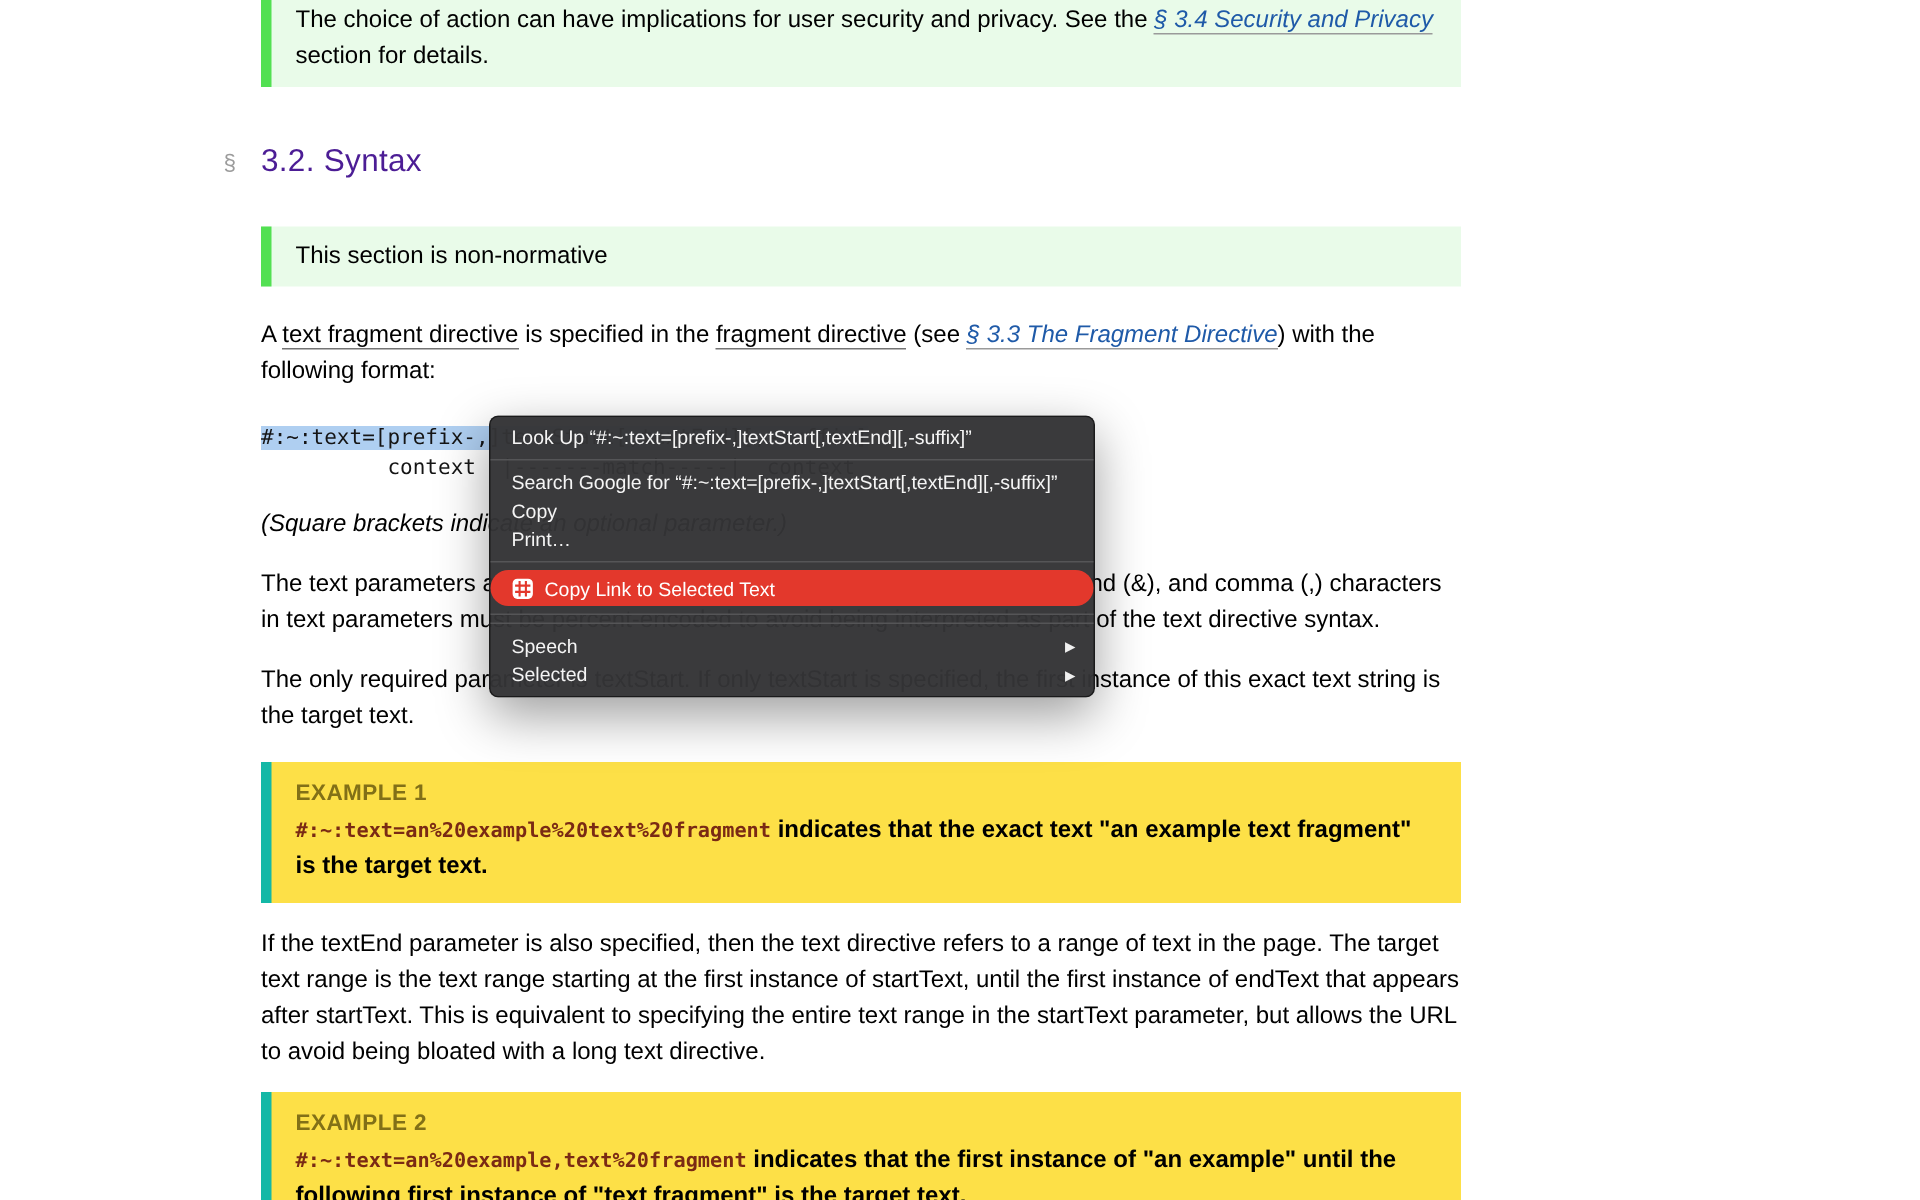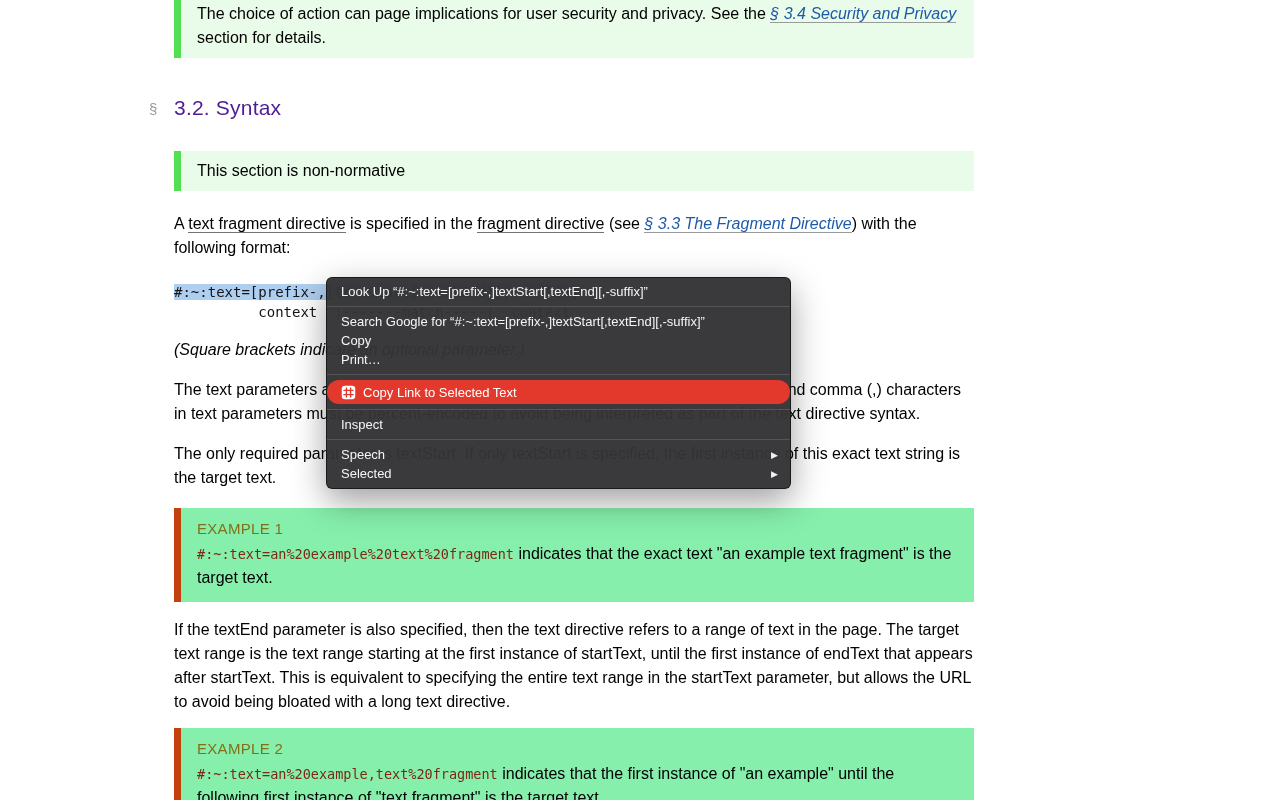--- a/index.html
+++ b/index.html
@@ -25,45 +25,45 @@
   a.sec-link { color:#1f5aa8; text-decoration:none; border-bottom:1px solid #9a9a9a; cursor:pointer;font-style:italic; }
   a.dfn-link { color:#000; text-decoration:none; border-bottom:1px solid #737373; cursor:pointer; }
 
   pre.code-block { margin-top:22px; font-family:"DejaVu Sans Mono", monospace;
     font-size:14px; line-height:20px; color:#151515; white-space:pre; }
   .selected { background:#AFCFF1; }
 
   code.inline-code { font-family:"DejaVu Sans Mono", monospace; font-size:13.5px; color:#7a2a14; }
 
   
-  .example { background:#86efac; border-left:7px solid #c2410c; padding:10px 16px 12px 16px; }
+  .example { background:#fde047; border-left:7px solid #14b8a6; padding:10px 16px 12px 16px;font-weight:bold; }
   .example-1 { margin-top:18px; }
   .example-2 { margin-top:14px; }
   .example-label { color:#827017; font-size:15px; line-height:22px; letter-spacing:0.3px; }
   .example-body { font-size:16px; line-height:24px; margin-top:2px; }
 
   
-  .context-menu { position:absolute; left:326px; top:277px; width:465px;
+  .context-menu { position:absolute; left:326px; top:277px; width:404px;
     background:rgba(52,52,54,0.97); border:1px solid rgba(0,0,0,0.55); border-radius:6px;
     box-shadow:0 12px 34px rgba(0,0,0,0.38); padding:4px 0 5px 0; z-index:50;
     font-size:13px; color:#f5f5f5; }
   .menu-item { height:19px; display:flex; align-items:center; padding:0 12px 0 14px;
     white-space:nowrap; overflow:hidden; cursor:default; }
   .menu-item.highlight { height:24px; background:#E3382C; color:#fff; gap:7px;border-radius:12px; }
   .menu-sep { height:1px; background:#555557; margin:5px 0; }
   .submenu-arrow { margin-left:auto; font-size:9px; color:#f0f0f0; }
   .menu-icon { width:15px; height:15px; flex:0 0 auto; }
 </style>
 </head>
 <body>
 
 <div class="content">
 
   <div class="note note-1">
-    <span>The choice of action can page implications for user security and privacy. See the </span><a class="sec-link">§ 3.4 Security and Privacy</a><span> section for details.</span>
+    <span>The choice of action can have implications for user security and privacy. See the </span><a class="sec-link">§ 3.4 Security and Privacy</a><span> section for details.</span>
   </div>
 
   <div class="heading-row">
     <span class="sec-marker">§</span>
     <h3 class="heading">3.2. Syntax</h3>
   </div>
 
   <div class="note note-2">
     <span>This section is non-normative</span>
   </div>
@@ -106,21 +106,20 @@
       <g stroke="#E3382C" stroke-width="1.4">
         <line x1="5.4" y1="2.4" x2="5.4" y2="12.6"></line>
         <line x1="9.6" y1="2.4" x2="9.6" y2="12.6"></line>
         <line x1="2.4" y1="5.4" x2="12.6" y2="5.4"></line>
         <line x1="2.4" y1="9.6" x2="12.6" y2="9.6"></line>
       </g>
     </svg>
     <span>Copy Link to Selected Text</span>
   </div>
   <div class="menu-sep"></div>
-  <div class="menu-item">Inspect</div>
   <div class="menu-sep"></div>
   <div class="menu-item">
     <span>Speech</span>
     <span class="submenu-arrow">▶</span>
   </div>
   <div class="menu-item">
     <span>Selected</span>
     <span class="submenu-arrow">▶</span>
   </div>
 </div>

